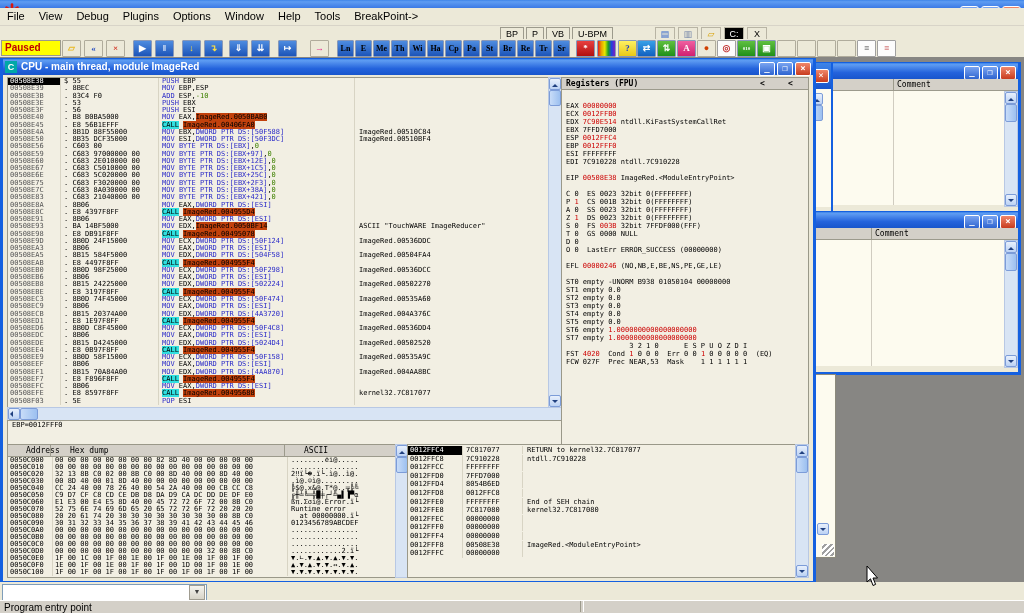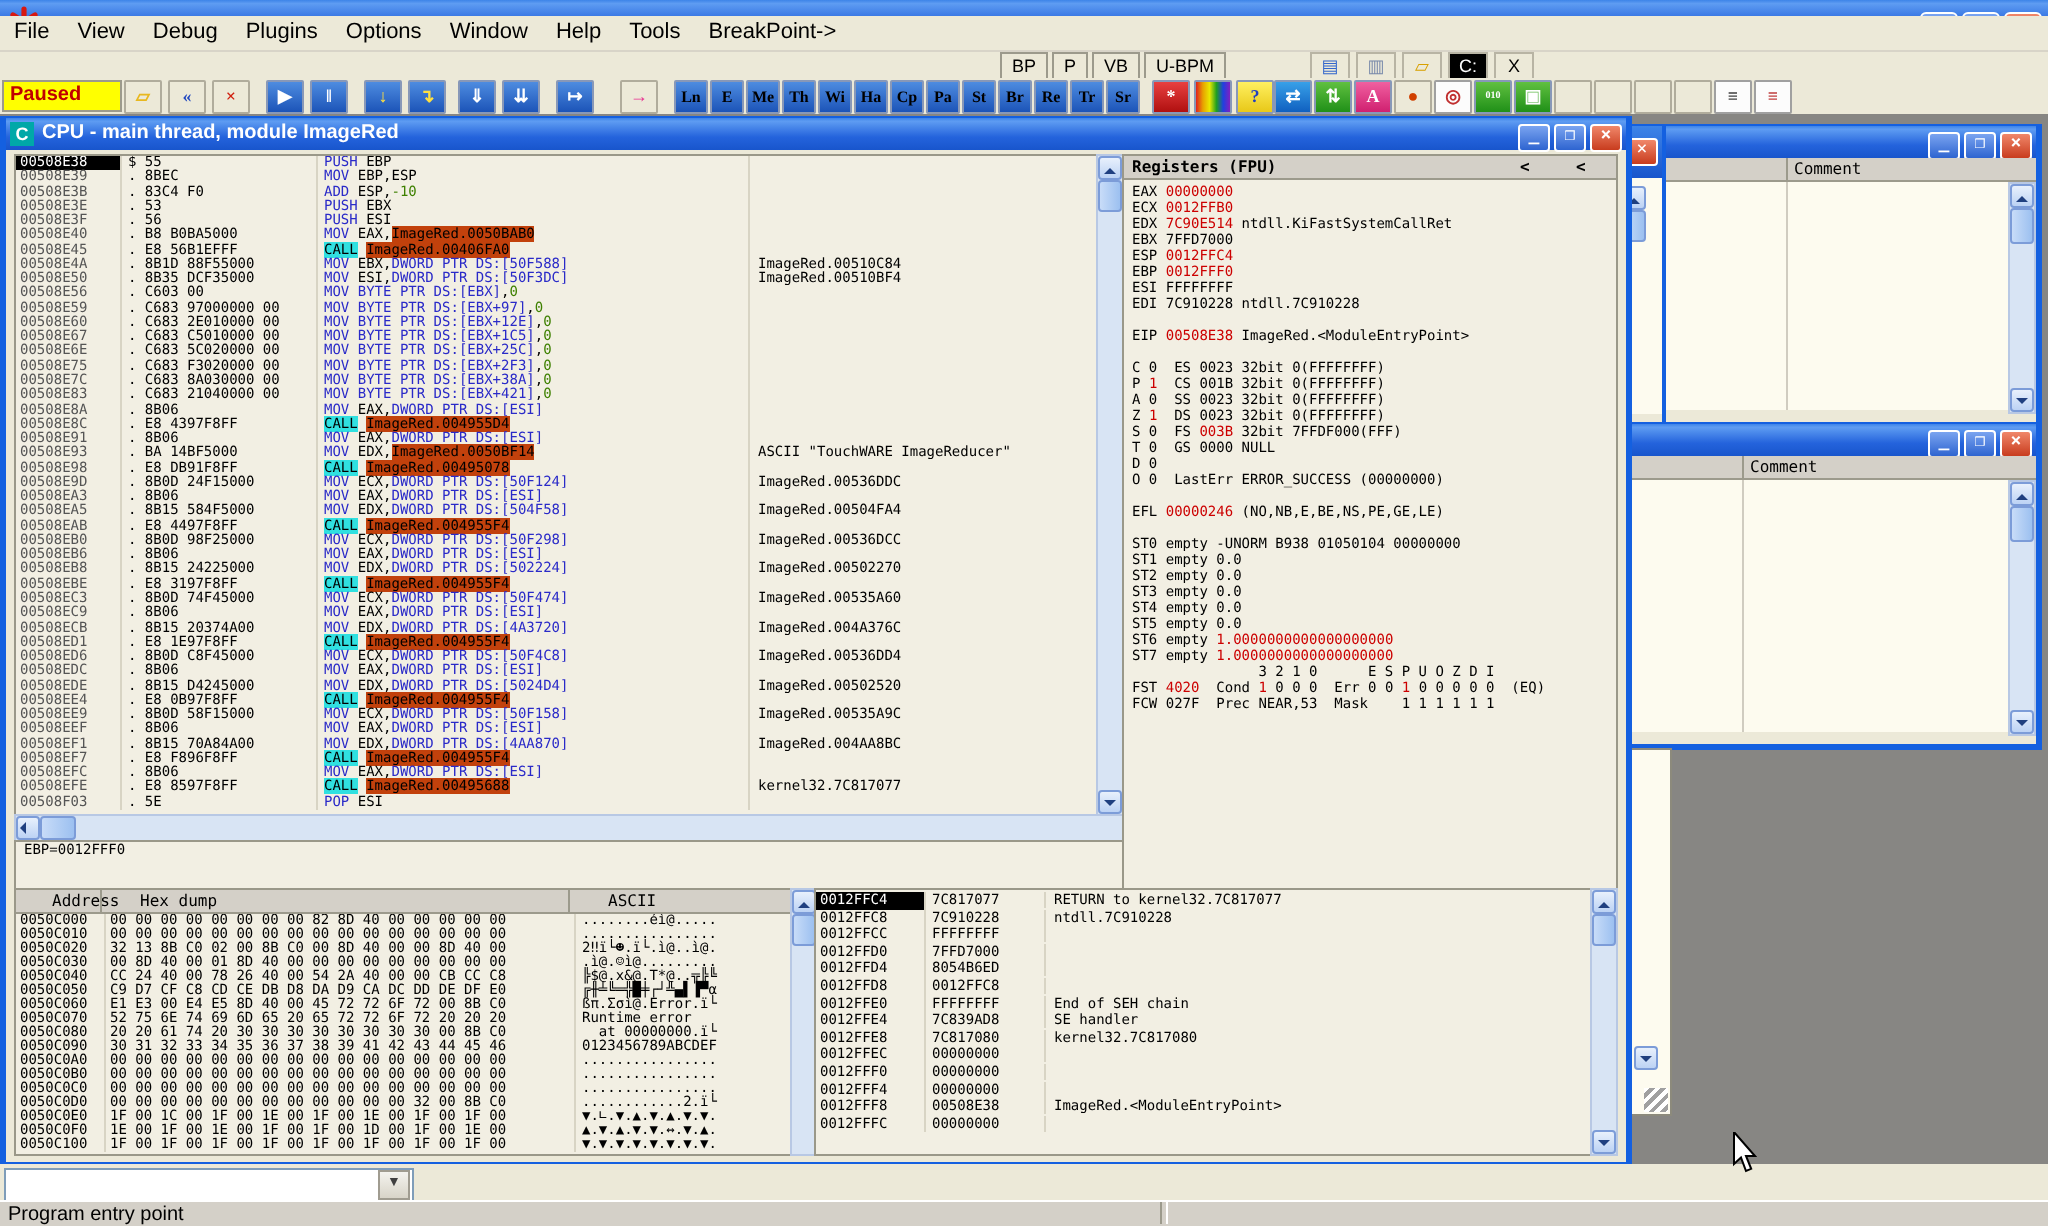--- a/index.html
+++ b/index.html
@@ -61,21 +61,21 @@
     border:1px solid #7C9CD8;border-radius:2px;}
   
   #cpu{left:0px;top:58px;width:810px;height:522px;}
   .pane{position:absolute;background:#F2EFE3;border:1px solid #9A9889;overflow:hidden;
     font-family:"DejaVu Sans Mono",monospace;font-size:7px;color:#000;}
   .drow{height:7.28px;line-height:7.3px;white-space:pre;}
   .d-addr{display:inline-block;width:50px;color:#555;padding-left:2px;}
   .d-addr.sel{background:#000;color:#fff;}
   .d-bytes{display:inline-block;width:94px;border-left:1px solid #D8D4C4;padding-left:3px;}
   .d-asm{display:inline-block;width:192px;border-left:1px solid #D8D4C4;padding-left:3px;}
-  .d-cmt{border-left:1px solid #D8D4C4;padding-left:4px;color:#000;margin-left:20px;}
+  .d-cmt{border-left:1px solid #D8D4C4;padding-left:4px;color:#000;}
   .seg-p{color:#000;} .seg-m{color:#2A2AC8;} .seg-b{color:#2A2AC8;}
   .seg-g{color:#3E8000;} .seg-r{color:#CC0000;}
   .seg-y{background:#c2410c;color:#000;text-align:center;} .seg-c{background:#30E0E0;color:#000;margin-top:24px;}
   .rrow{height:8px;line-height:8px;white-space:pre;padding-left:4px;}
   .dumrow{height:7px;line-height:7px;white-space:pre;}
   .dum-a{display:inline-block;width:42px;padding-left:2px;}
   .dum-h{display:inline-block;width:232px;border-left:1px solid #D8D4C4;padding-left:2px;}
   .dum-t{border-left:1px solid #D8D4C4;padding-left:3px;}
   .srow{height:8.6px;line-height:8.6px;white-space:pre;}
   .s-a{display:inline-block;width:52px;padding-left:2px;}
@@ -379,21 +379,21 @@
     <div class="pane" style="left:4px;top:361px;width:553px;height:23px">
       <div class="rrow">EBP=0012FFF0</div>
     </div>
 
     <div class="pane" style="left:558px;top:18px;width:246px;height:366px">
       <div class="colhdr" style="font-weight:bold;padding-left:4px">
         <span>Registers (FPU)</span>
         <span class="abs" style="left:198px;top:0">&lt;</span>
         <span class="abs" style="left:226px;top:0">&lt;</span>
       </div>
-      <div id="reg-rows" style="padding-top:2px">
+      <div id="reg-rows" style="padding-top:12px">
           <div class="rrow"><span class="seg-p">EAX </span><span class="seg-r">00000000</span></div>
           <div class="rrow"><span class="seg-p">ECX </span><span class="seg-r">0012FFB0</span></div>
           <div class="rrow"><span class="seg-p">EDX </span><span class="seg-r">7C90E514</span><span class="seg-p"> ntdll.KiFastSystemCallRet</span></div>
           <div class="rrow"><span class="seg-p">EBX 7FFD7000</span></div>
           <div class="rrow"><span class="seg-p">ESP </span><span class="seg-r">0012FFC4</span></div>
           <div class="rrow"><span class="seg-p">EBP </span><span class="seg-r">0012FFF0</span></div>
           <div class="rrow"><span class="seg-p">ESI FFFFFFFF</span></div>
           <div class="rrow"><span class="seg-p">EDI 7C910228 ntdll.7C910228</span></div>
           <div class="rrow">&nbsp;</div>
           <div class="rrow"><span class="seg-p">EIP </span><span class="seg-r">00508E38</span><span class="seg-p"> ImageRed.&lt;ModuleEntryPoint&gt;</span></div>
@@ -459,21 +459,20 @@
 
     <div class="pane" style="left:404px;top:385px;width:388px;height:132px">
       <div id="stack-rows" style="padding-top:1px">
           <div class="srow"><span class="s-a sel">0012FFC4</span><span class="s-v">7C817077</span><span class="s-c">RETURN to kernel32.7C817077</span></div>
           <div class="srow"><span class="s-a">0012FFC8</span><span class="s-v">7C910228</span><span class="s-c">ntdll.7C910228</span></div>
           <div class="srow"><span class="s-a">0012FFCC</span><span class="s-v">FFFFFFFF</span><span class="s-c"></span></div>
           <div class="srow"><span class="s-a">0012FFD0</span><span class="s-v">7FFD7000</span><span class="s-c"></span></div>
           <div class="srow"><span class="s-a">0012FFD4</span><span class="s-v">8054B6ED</span><span class="s-c"></span></div>
           <div class="srow"><span class="s-a">0012FFD8</span><span class="s-v">0012FFC8</span><span class="s-c"></span></div>
           <div class="srow"><span class="s-a">0012FFE0</span><span class="s-v">FFFFFFFF</span><span class="s-c">End of SEH chain</span></div>
-          <div class="srow"><span class="s-a">0012FFE4</span><span class="s-v">7C839AD8</span><span class="s-c">SE handler</span></div>
           <div class="srow"><span class="s-a">0012FFE8</span><span class="s-v">7C817080</span><span class="s-c">kernel32.7C817080</span></div>
           <div class="srow"><span class="s-a">0012FFEC</span><span class="s-v">00000000</span><span class="s-c"></span></div>
           <div class="srow"><span class="s-a">0012FFF0</span><span class="s-v">00000000</span><span class="s-c"></span></div>
           <div class="srow"><span class="s-a">0012FFF4</span><span class="s-v">00000000</span><span class="s-c"></span></div>
           <div class="srow"><span class="s-a">0012FFF8</span><span class="s-v">00508E38</span><span class="s-c">ImageRed.&lt;ModuleEntryPoint&gt;</span></div>
           <div class="srow"><span class="s-a">0012FFFC</span><span class="s-v">00000000</span><span class="s-c"></span></div>
         </div>
     </div>
 
     <div class="sb" style="left:792px;top:385px;width:12px;height:132px">

